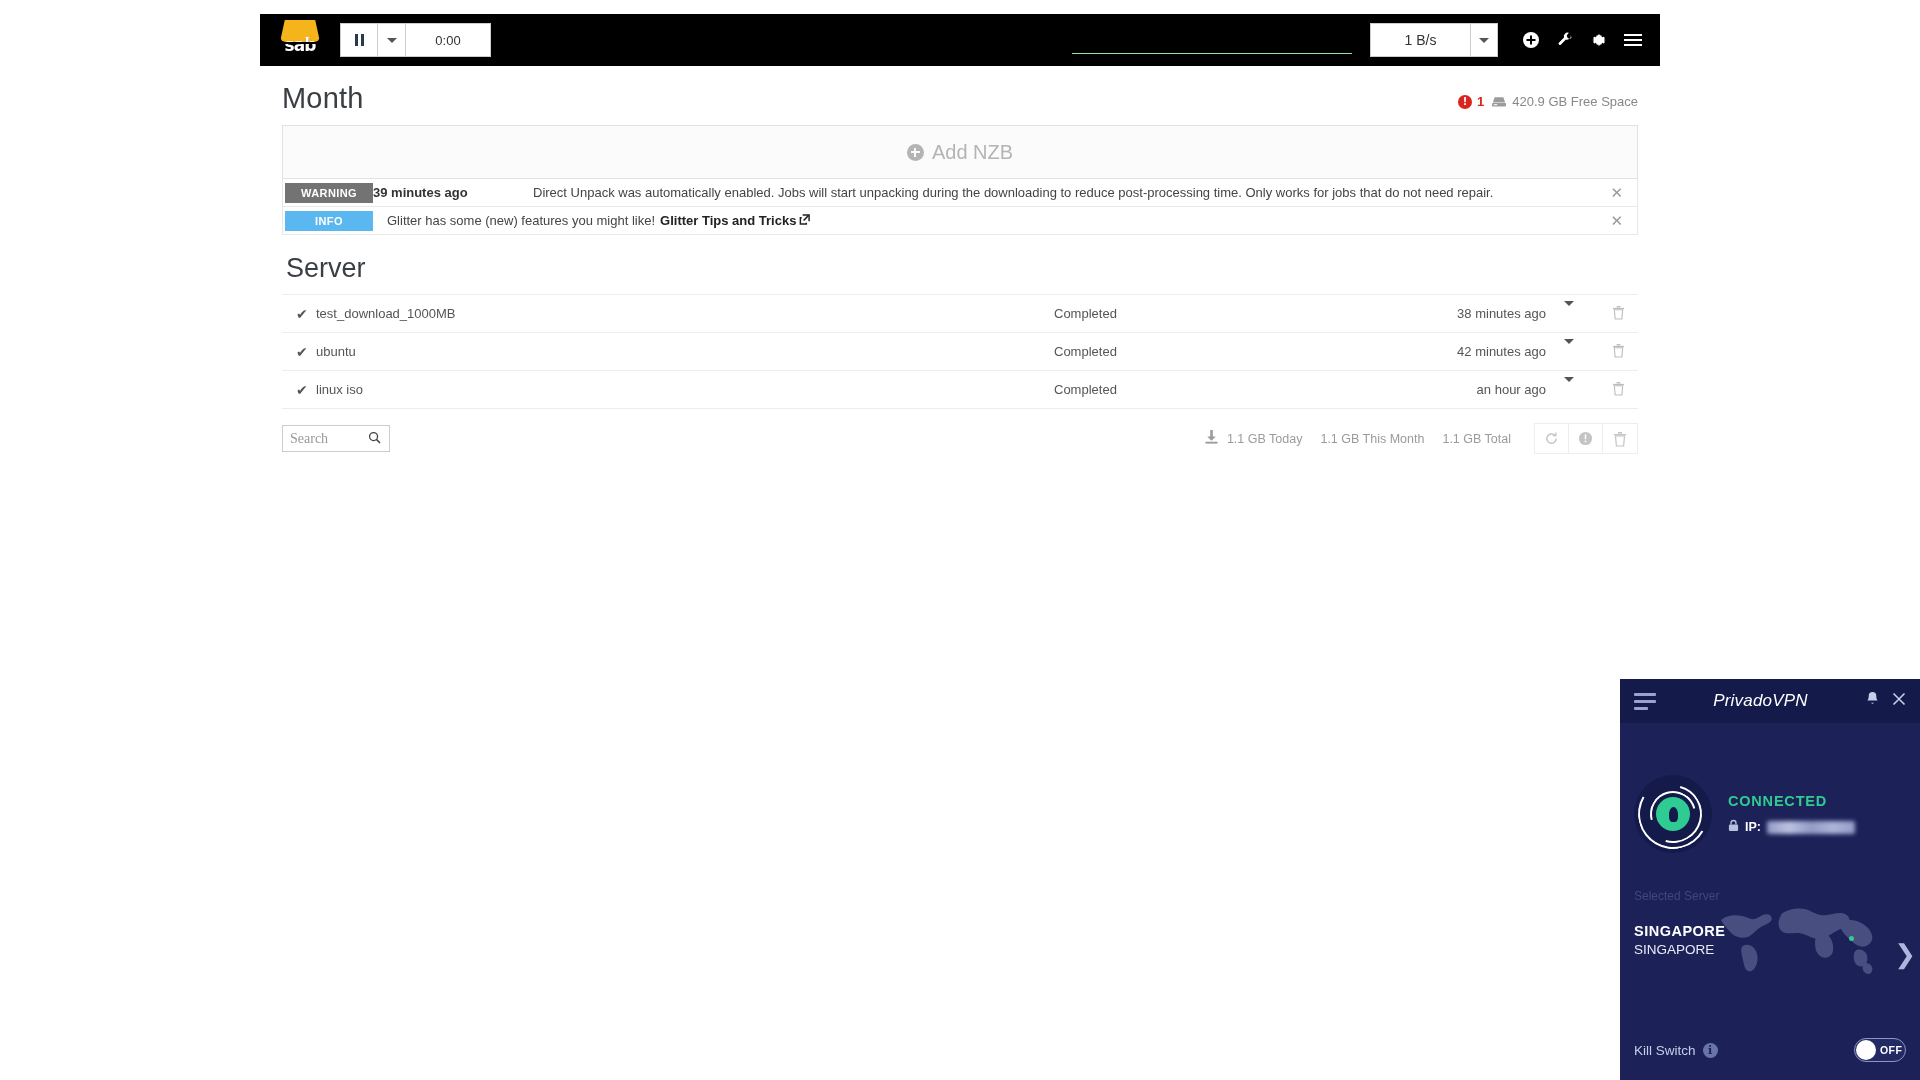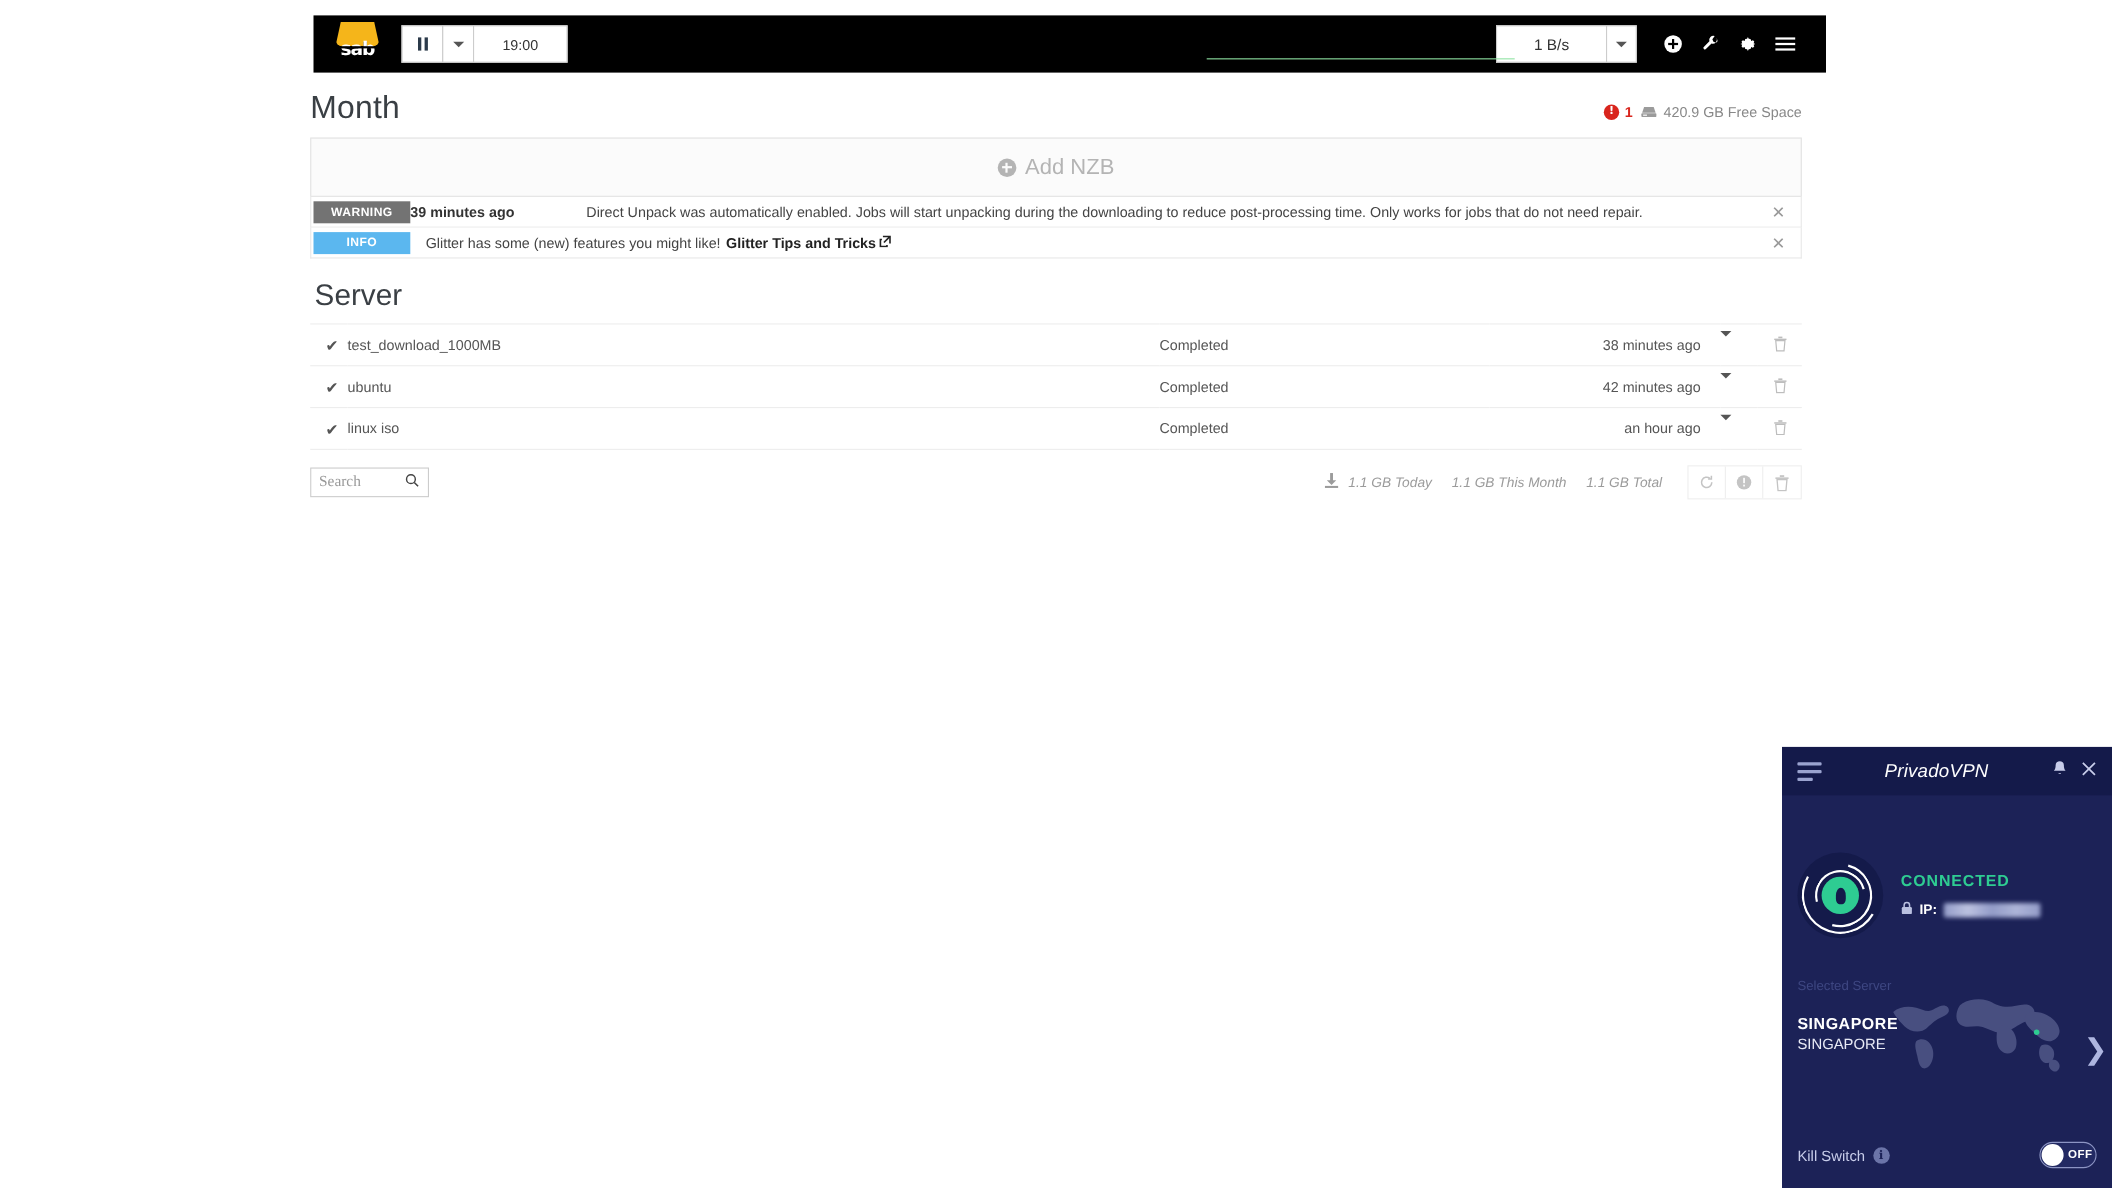--- a/index.html
+++ b/index.html
@@ -14,22 +14,21 @@
   
   .sab-window {
     position: absolute; left: 260px; top: 14px;
     width: 1400px; background: #ffffff;
   }
 
   
   .navbar {
     height: 52px; background: #000000;
     display: flex; align-items: center; position: relative;
-    padding: 0 20px 0 14px;
-    margin-left: 25px;
+    padding: 0 10px 0 14px;
   }
   .sab-logo { width: 52px; height: 44px; position: relative; flex: none; margin-right: 14px; }
   .sab-logo .hat {
     position: absolute; left: 6px; top: 2px; width: 40px; height: 22px;
     background: #f5b51a;
     clip-path: polygon(12% 0%, 88% 0%, 100% 100%, 0% 100%);
     border-radius: 2px 2px 6px 6px;
   }
   .sab-logo .hat:after {
     content:""; position:absolute; left:44%; top:100%;
@@ -144,21 +143,21 @@
   }
   .search-box {
     width: 108px; height: 27px; border: 1px solid #cccccc; background: #fff;
     display: flex; align-items: center; padding: 0 7px;
   }
   .search-box input {
     border: none; outline: none; font-size: 14px; color: #a16207; width: 78px;
     font-family: Liberation Serif, serif; background: transparent;
   }
   .search-box input::placeholder { color: #999; }
-  .foot-right { margin-left: auto; display: flex; align-items: center; gap: 0; color: #9b9b9b; font-size: 12.5px; font-style: italic; }
+  .foot-right { margin-left: auto; display: flex; align-items: center; gap: 0; color: #9b9b9b; font-size: 12.5px; }
   .foot-right .stat { padding: 0 9px; white-space: nowrap; }
   .foot-btns { display: flex; margin-left: 14px; border: 1px solid #eeeeee; }
   .foot-btn {
     width: 34px; height: 29px; display: flex; align-items: center; justify-content: center;
     color: #c4c4c4; border-right: 1px solid #eeeeee; cursor: pointer;
   }
   .foot-btn:last-child { border-right: none; }
 
   
   .vpn {
@@ -263,21 +262,21 @@
       <div class="btn-group">
         <div class="btn-pause">
           <span class="pausebars">
               <i></i>
               <i></i>
             </span>
         </div>
         <div class="btn-caret">
           <span class="caret-dn"></span>
         </div>
-        <div class="btn-timer">19:00</div>
+        <div class="btn-timer">0:00</div>
       </div>
 
       <div class="speedgraph">
         <div class="gline"></div>
       </div>
 
       <div class="nav-right">
         <div class="speed-select">
           <div class="val">1 B/s</div>
           <div class="arw">

